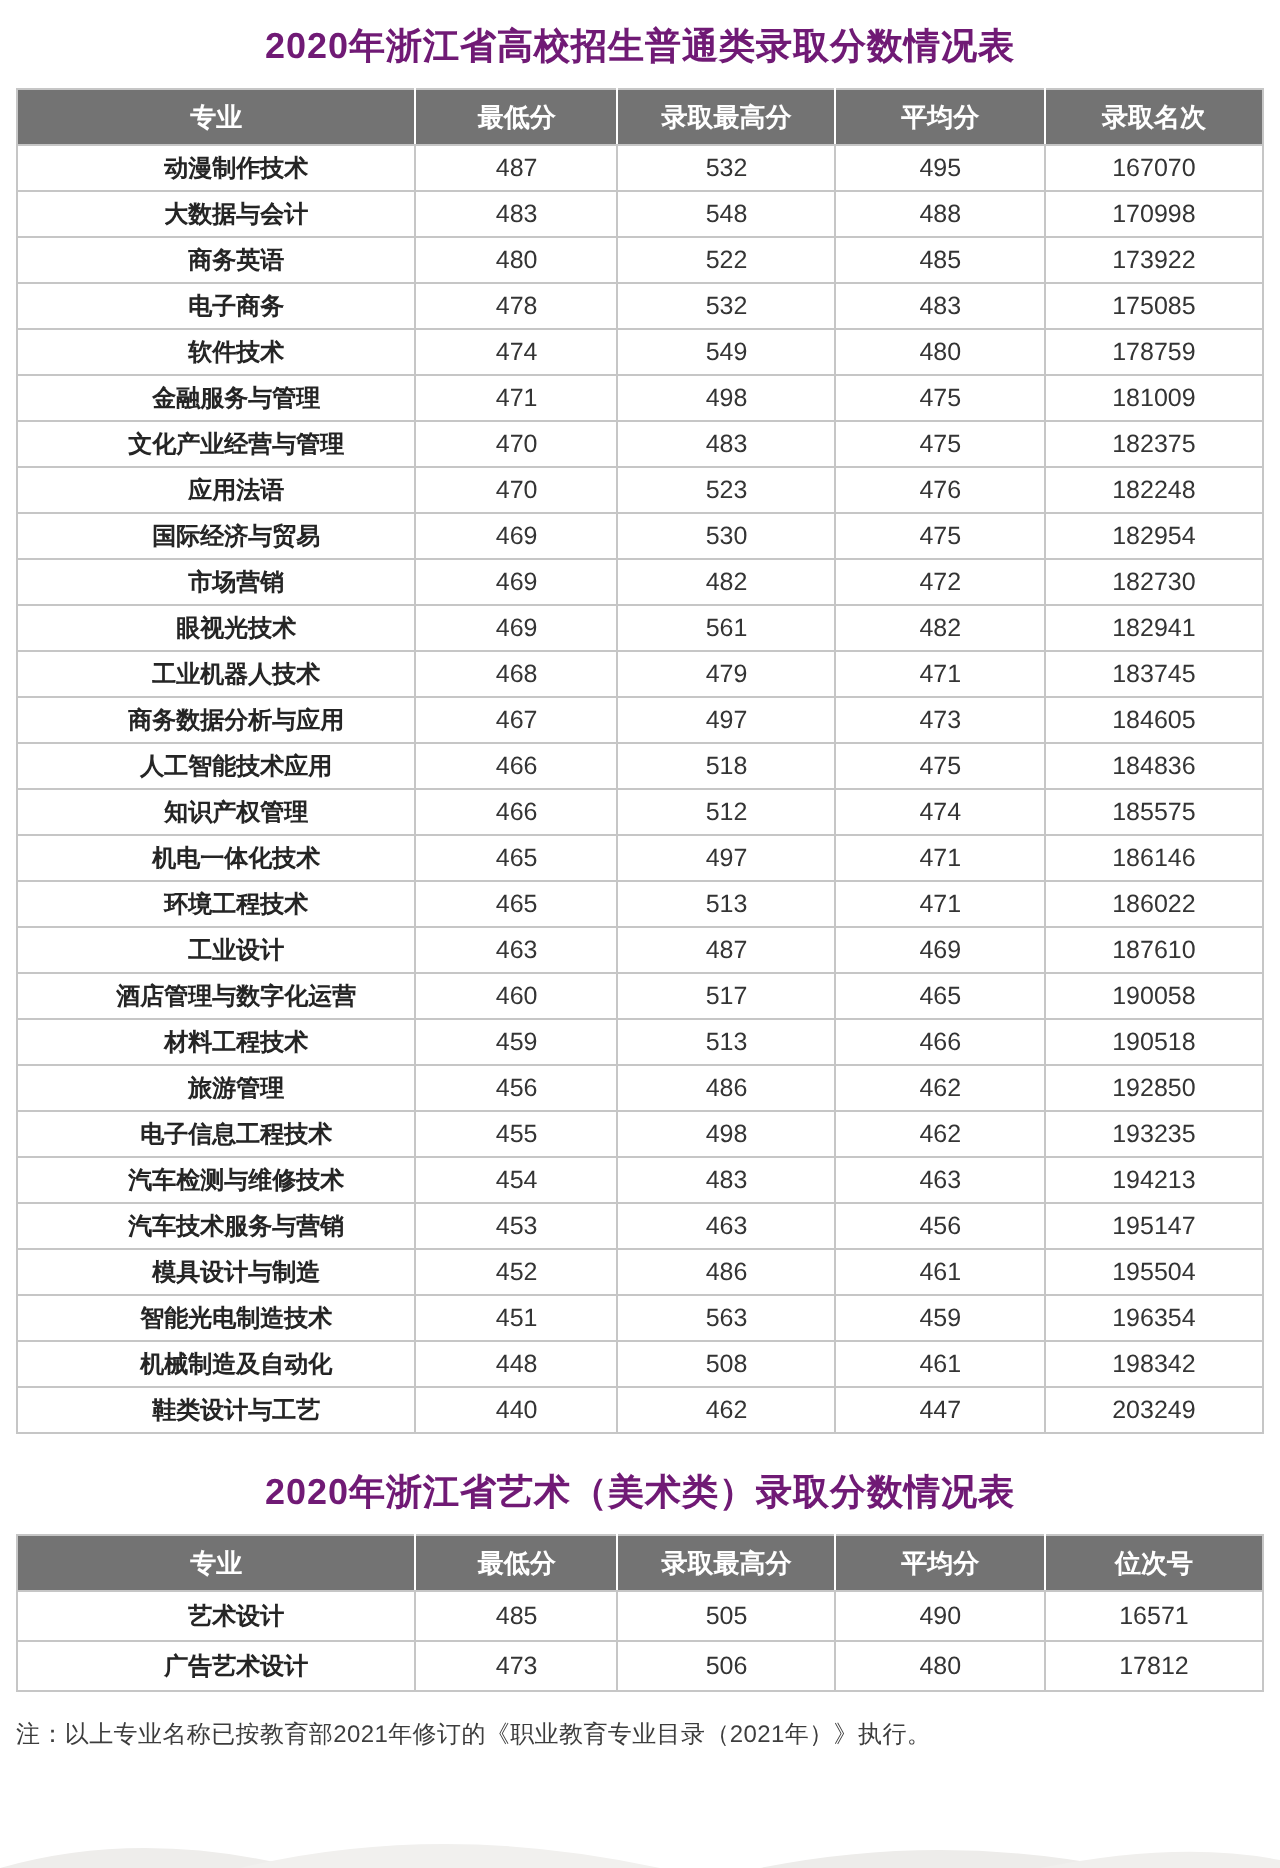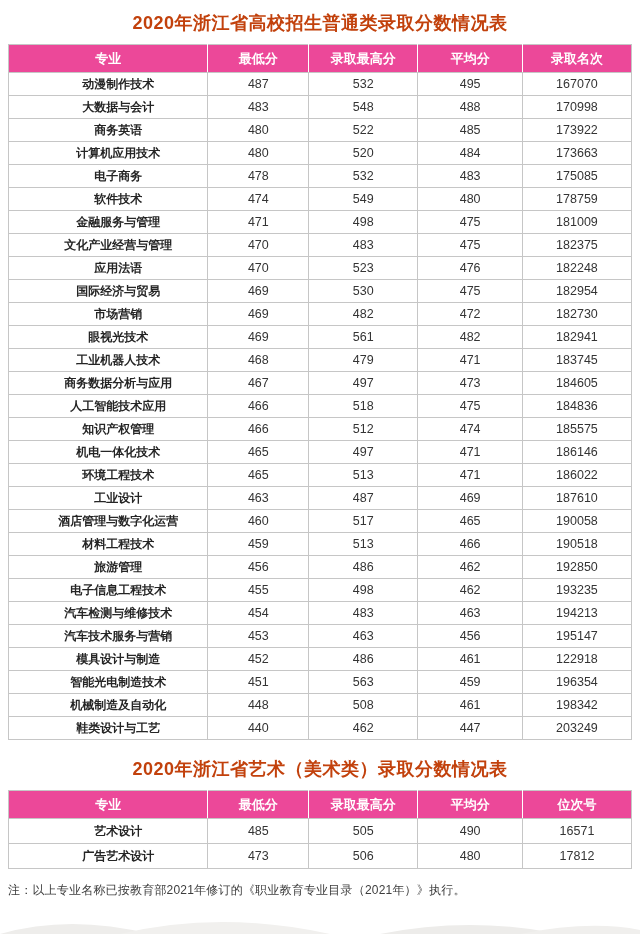--- a/index.html
+++ b/index.html
@@ -9,37 +9,37 @@
     background: #ffffff;
     font-family: "Liberation Sans", "DejaVu Sans", sans-serif;
   }
   .page {
     position: relative;
     width: 640px; height: 934px;
   }
   .table-title {
     font-size: 18px;
     font-weight: 700;
-    color: #c2410c;
+    color: #701a75;
     text-align: center;
     padding: 11px 0 9px;
     letter-spacing: 0.5px;
   }
   .table-title.second {
     padding: 17px 0 9px;
   }
   table.score-table {
     width: 624px;
     margin: 0 8px;
     border-collapse: collapse;
     table-layout: fixed;
     background: #ffffff;
   }
   table.score-table th {
-    background: #ec4899;
+    background: #737373;
     color: #ffffff;
     font-size: 13px;
     font-weight: 700;
     height: 28px;
     text-align: center;
     border-top: 1px solid #c6c6c6;
     border-bottom: 1px solid #c6c6c6;
     border-right: 1px solid #ffffff;
     border-left: 1px solid #ffffff;
   }
@@ -122,27 +122,20 @@
           <td>170998</td>
         </tr>
         <tr>
           <td>商务英语</td>
           <td>480</td>
           <td>522</td>
           <td>485</td>
           <td>173922</td>
         </tr>
         <tr>
-          <td>计算机应用技术</td>
-          <td>480</td>
-          <td>520</td>
-          <td>484</td>
-          <td>173663</td>
-        </tr>
-        <tr>
           <td>电子商务</td>
           <td>478</td>
           <td>532</td>
           <td>483</td>
           <td>175085</td>
         </tr>
         <tr>
           <td>软件技术</td>
           <td>474</td>
           <td>549</td>
@@ -280,21 +273,21 @@
           <td>453</td>
           <td>463</td>
           <td>456</td>
           <td>195147</td>
         </tr>
         <tr>
           <td>模具设计与制造</td>
           <td>452</td>
           <td>486</td>
           <td>461</td>
-          <td>122918</td>
+          <td>195504</td>
         </tr>
         <tr>
           <td>智能光电制造技术</td>
           <td>451</td>
           <td>563</td>
           <td>459</td>
           <td>196354</td>
         </tr>
         <tr>
           <td>机械制造及自动化</td>

